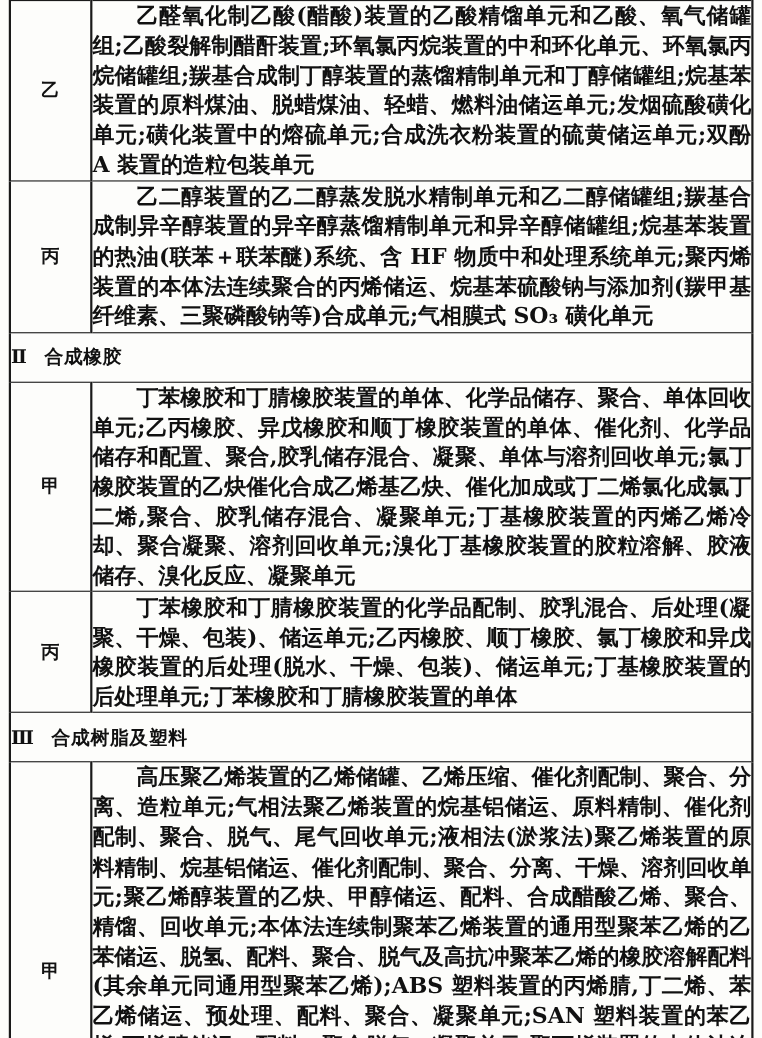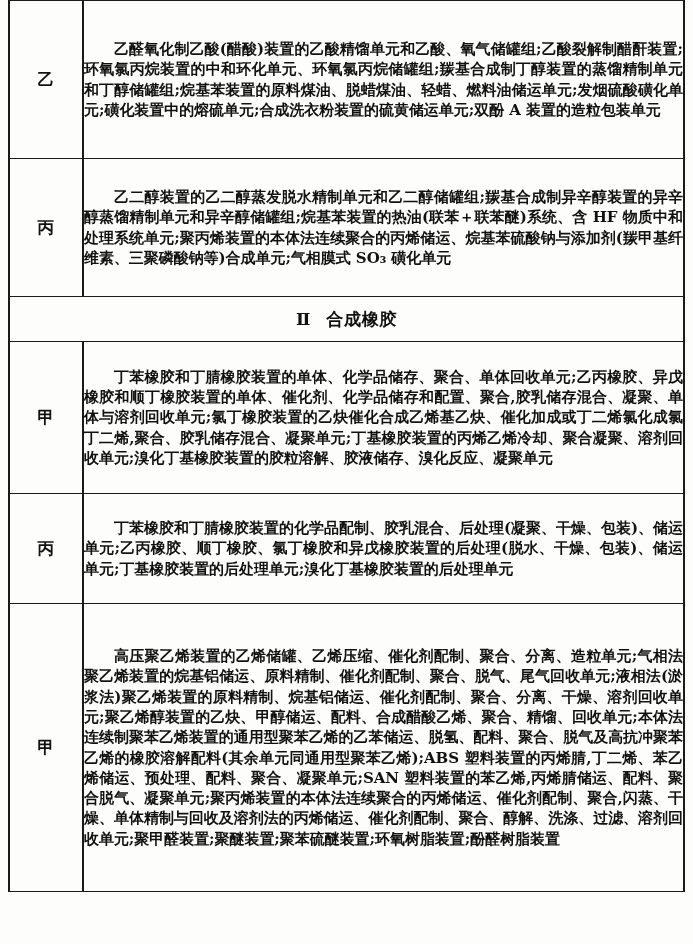--- a/index.html
+++ b/index.html
@@ -49,38 +49,37 @@
     font-weight: bold;
     letter-spacing: 0.5px;
     color: #111;
   }
 
   .desc-cell {
     padding: 5px 9px 6px 9px;
   }
 
   .desc-text {
-    font-size: 15px;
+    font-size: 20px;
     font-weight: bold;
     line-height: 1.355;
     text-align: justify;
     text-justify: inter-character;
     text-indent: 2em;
     letter-spacing: -0.05px;
     color: #111;
     word-break: break-all;
   }
 
   .section-row td {
     border-left: 2px solid #1a1a1a;
     border-right: 2px solid #1a1a1a;
   }
 
   .section-head {
-    text-align: center;
     font-size: 17.1px;
     font-weight: bold;
     padding: 9px 0 10px 0;
     letter-spacing: 0.6px;
     color: #111;
   }
   .section-num {
     font-family: "DejaVu Serif", "Liberation Serif", serif;
     margin-right: 16px;
     letter-spacing: 0;
@@ -126,24 +125,29 @@
       <tr class="r-jia1">
         <td class="cat-cell">甲</td>
         <td class="desc-cell">
           <div class="desc-text">丁苯橡胶和丁腈橡胶装置的单体、化学品储存、聚合、单体回收单元;乙丙橡胶、异戊橡胶和顺丁橡胶装置的单体、催化剂、化学品储存和配置、聚合,胶乳储存混合、凝聚、单体与溶剂回收单元;氯丁橡胶装置的乙炔催化合成乙烯基乙炔、催化加成或丁二烯氯化成氯丁二烯,聚合、胶乳储存混合、凝聚单元;丁基橡胶装置的丙烯乙烯冷却、聚合凝聚、溶剂回收单元;溴化丁基橡胶装置的胶粒溶解、胶液储存、溴化反应、凝聚单元</div>
         </td>
       </tr>
 
       <tr class="r-bing2">
         <td class="cat-cell">丙</td>
         <td class="desc-cell">
-          <div class="desc-text">丁苯橡胶和丁腈橡胶装置的化学品配制、胶乳混合、后处理(凝聚、干燥、包装)、储运单元;乙丙橡胶、顺丁橡胶、氯丁橡胶和异戊橡胶装置的后处理(脱水、干燥、包装)、储运单元;丁基橡胶装置的后处理单元;溴化丁基橡胶装置的后处理单元</div>
+          <div class="desc-text">丁苯橡胶和丁腈橡胶装置的化学品配制、胶乳混合、后处理(凝聚、干燥、包装)、储运单元;乙丙橡胶、顺丁橡胶、氯丁橡胶和异戊橡胶装置的后处理(脱水、干燥、包装)、储运单元;丁基橡胶装置的后处理单元;丁苯橡胶和丁腈橡胶装置的单体</div>
         </td>
       </tr>
 
+      <tr class="r-sec3 section-row">
+        <td class="section-head" colspan="2">
+          <span class="section-num">Ⅲ</span><span class="section-title">合成树脂及塑料</span>
+        </td>
+      </tr>
 
       <tr class="r-jia2">
         <td class="cat-cell">甲</td>
         <td class="desc-cell">
           <div class="desc-text">高压聚乙烯装置的乙烯储罐、乙烯压缩、催化剂配制、聚合、分离、造粒单元;气相法聚乙烯装置的烷基铝储运、原料精制、催化剂配制、聚合、脱气、尾气回收单元;液相法(淤浆法)聚乙烯装置的原料精制、烷基铝储运、催化剂配制、聚合、分离、干燥、溶剂回收单元;聚乙烯醇装置的乙炔、甲醇储运、配料、合成醋酸乙烯、聚合、精馏、回收单元;本体法连续制聚苯乙烯装置的通用型聚苯乙烯的乙苯储运、脱氢、配料、聚合、脱气及高抗冲聚苯乙烯的橡胶溶解配料(其余单元同通用型聚苯乙烯);ABS 塑料装置的丙烯腈,丁二烯、苯乙烯储运、预处理、配料、聚合、凝聚单元;SAN 塑料装置的苯乙烯,丙烯腈储运、配料、聚合脱气、凝聚单元;聚丙烯装置的本体法连续聚合的丙烯储运、催化剂配制、聚合,闪蒸、干燥、单体精制与回收及溶剂法的丙烯储运、催化剂配制、聚合、醇解、洗涤、过滤、溶剂回收单元;聚甲醛装置;聚醚装置;聚苯硫醚装置;环氧树脂装置;酚醛树脂装置</div>
         </td>
       </tr>
 
     </tbody>
   </table>

